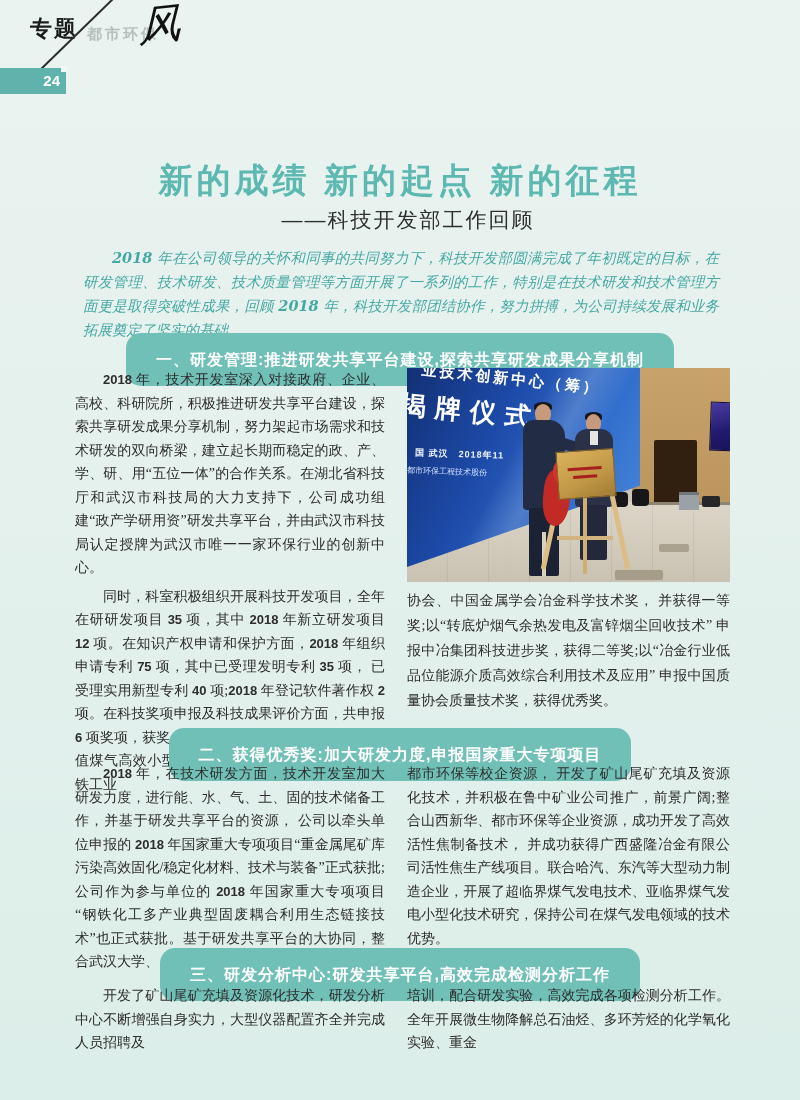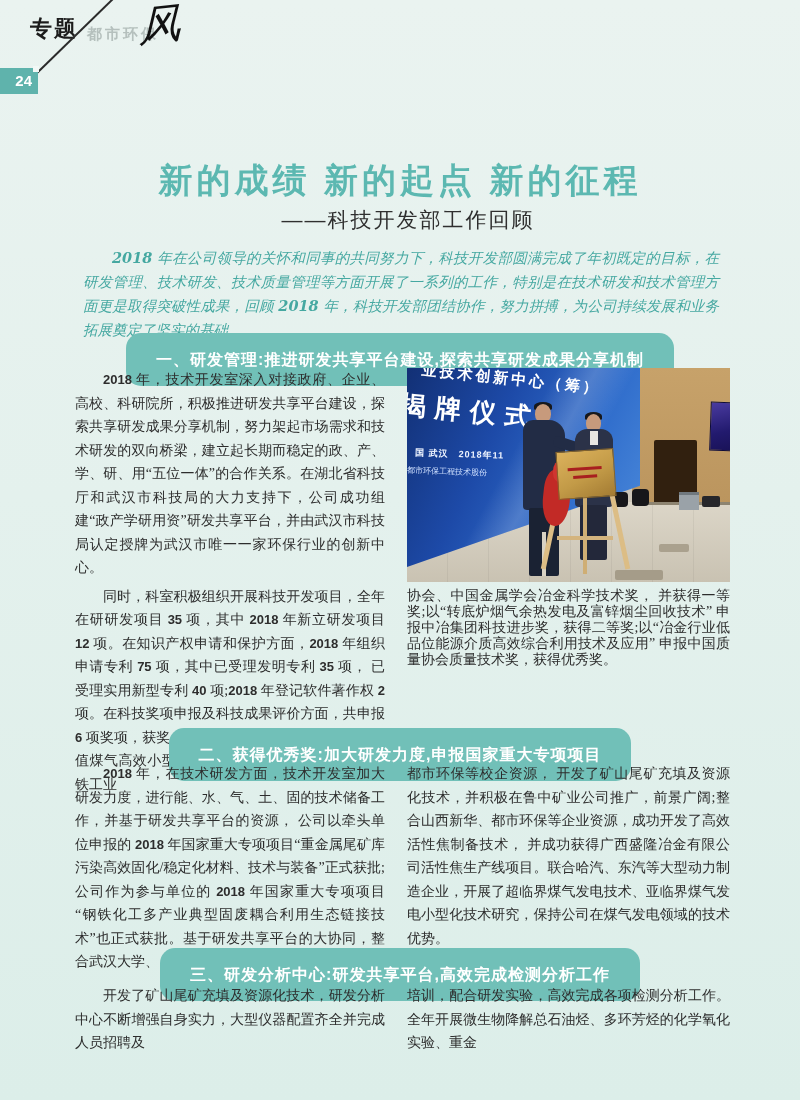--- a/index.html
+++ b/index.html
@@ -6,21 +6,21 @@
   body{width:800px;height:1100px;font-family:"Liberation Sans",sans-serif;}
   .page{position:relative;width:800px;height:1100px;overflow:hidden;
         background:linear-gradient(180deg,#eaf3f0 0%,#e4f1ed 45%,#dceee9 100%);}
 
   
   .topic{position:absolute;left:30px;top:14px;font-size:22px;font-weight:bold;color:#1c1c1c;letter-spacing:2px;}
   .hdr-line{position:absolute;left:0;top:0;width:150px;height:80px;pointer-events:none;}
   .magazine{position:absolute;left:87px;top:25px;font-size:15px;font-weight:bold;color:#b5c0bd;letter-spacing:3px;}
   .callig{position:absolute;left:139px;top:4px;font-size:42px;color:#111;font-family:"DejaVu Serif",serif;
           font-style:italic;transform:rotate(-6deg) skewX(-6deg);line-height:1;}
-  .pagenum{position:absolute;left:0;top:68px;width:38px;height:26px;background:#5fb3ac;}
+  .pagenum{position:absolute;left:0;top:68px;width:38px;height:26px;background:#5fb3ac;padding-left:28px;}
   .pagenum span{position:absolute;right:6px;top:4px;color:#fff;font-size:15px;font-weight:bold;}
   .pagenum .corner{position:absolute;right:-1px;top:-2px;width:6px;height:6px;background:#f2f8f6;}
 
   
   .title-main{position:absolute;left:0;top:158px;width:800px;text-align:center;
               font-size:34px;font-weight:bold;color:#5cb8b1;letter-spacing:4px;}
   .title-sub{position:absolute;left:0;top:206px;width:800px;text-align:center;
              font-size:21px;color:#2f2f2f;letter-spacing:2px;font-weight:400;margin-left:8px;}
 
   
@@ -40,21 +40,21 @@
   
   .cols{position:absolute;left:75px;width:655px;display:flex;gap:22px;}
   .cols1{top:368px;}
   .cols2{top:762px;}
   .cols3{top:984px;}
   .col-l{width:310px;}
   .col-r{width:323px;}
   .body-text{font-family:"Liberation Serif",serif;font-size:14px;line-height:23.5px;
              color:#2d2d2d;text-align:justify;margin:0 0 5px 0;}
   .indent{text-indent:2em;}
-  .rc1{line-height:16px;}
+  .rc1{line-height:25px;}
   .body-text b{font-family:"Liberation Sans",sans-serif;font-size:13px;}
 
   
   .photo{position:relative;width:323px;height:214px;margin:0 0 6px 0;overflow:hidden;background:#cdc6b8;}
   .ph-wall{position:absolute;left:225px;top:0;width:98px;height:136px;
            background:linear-gradient(180deg,#c7a26a 0%,#bb955e 100%);}
   .ph-door{position:absolute;left:247px;top:72px;width:43px;height:66px;background:#31200f;border-radius:2px 2px 0 0;}
   .ph-tv{position:absolute;left:303px;top:34px;width:26px;height:47px;transform:rotate(2deg);
          background:linear-gradient(165deg,#4a3ba0 0%,#221a6e 60%,#191257 100%);border:1px solid #0e0b3a;}
   .ph-floor{position:absolute;left:0;bottom:0;width:323px;height:80px;

